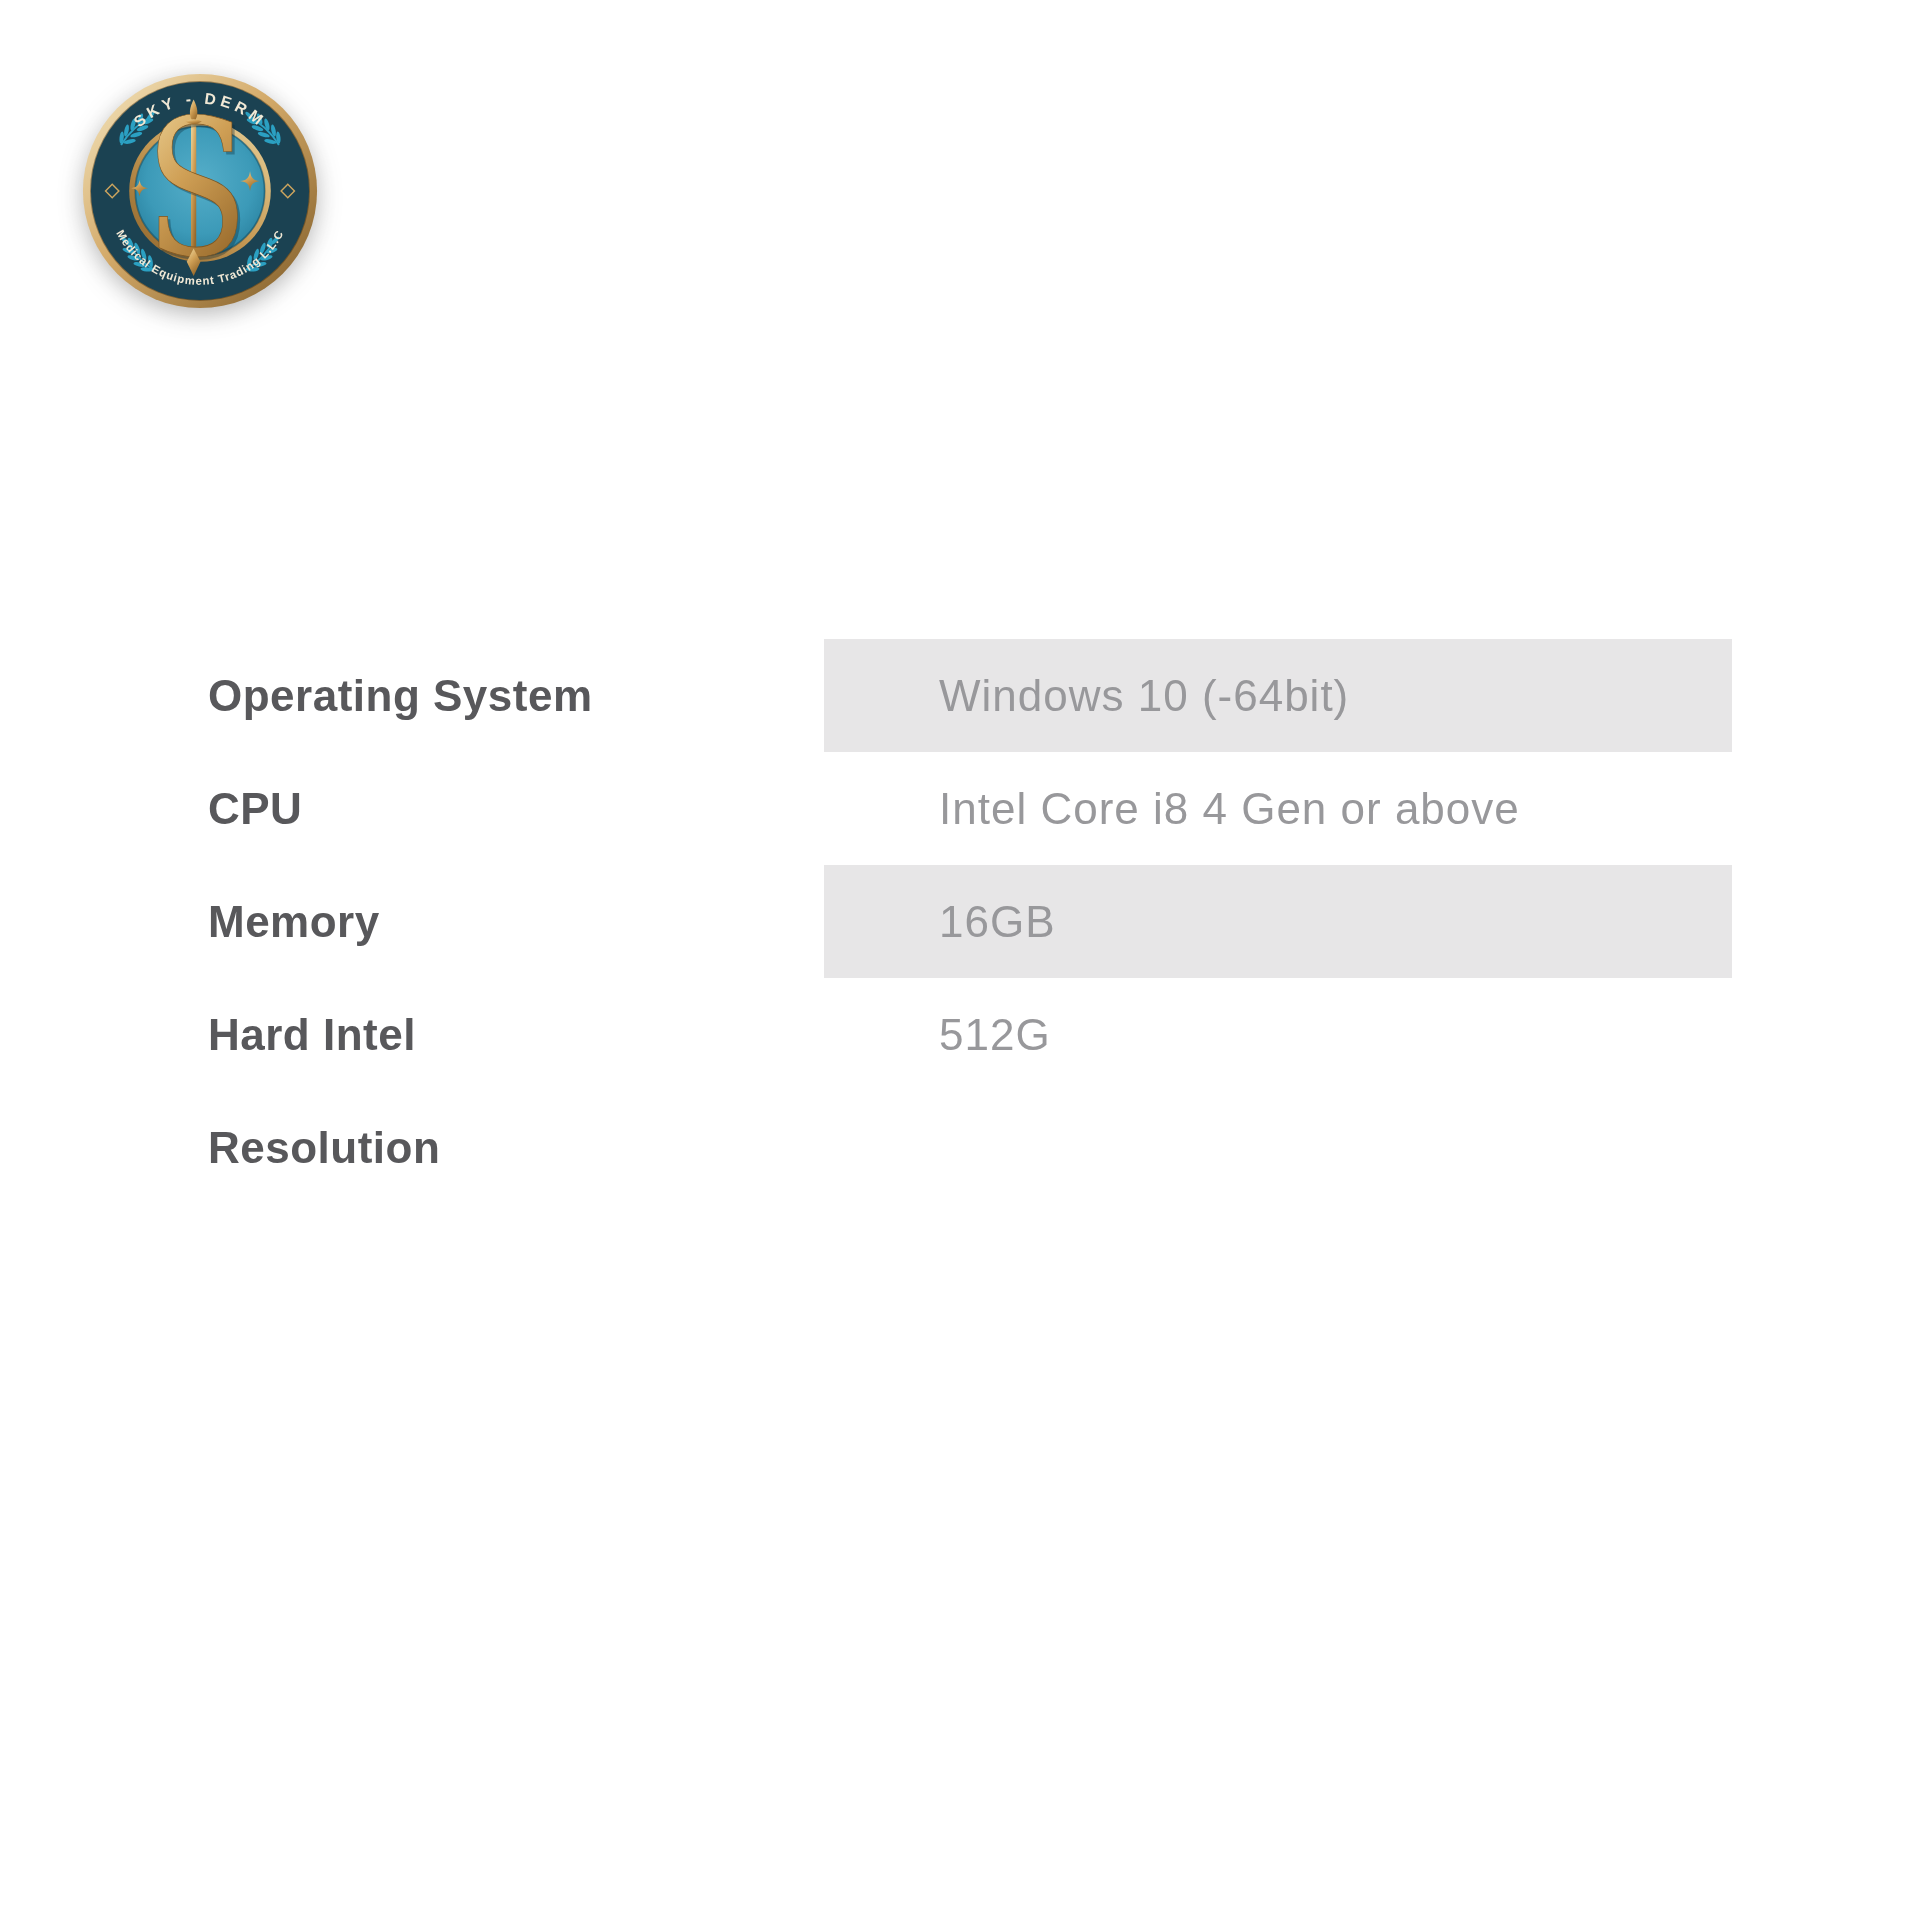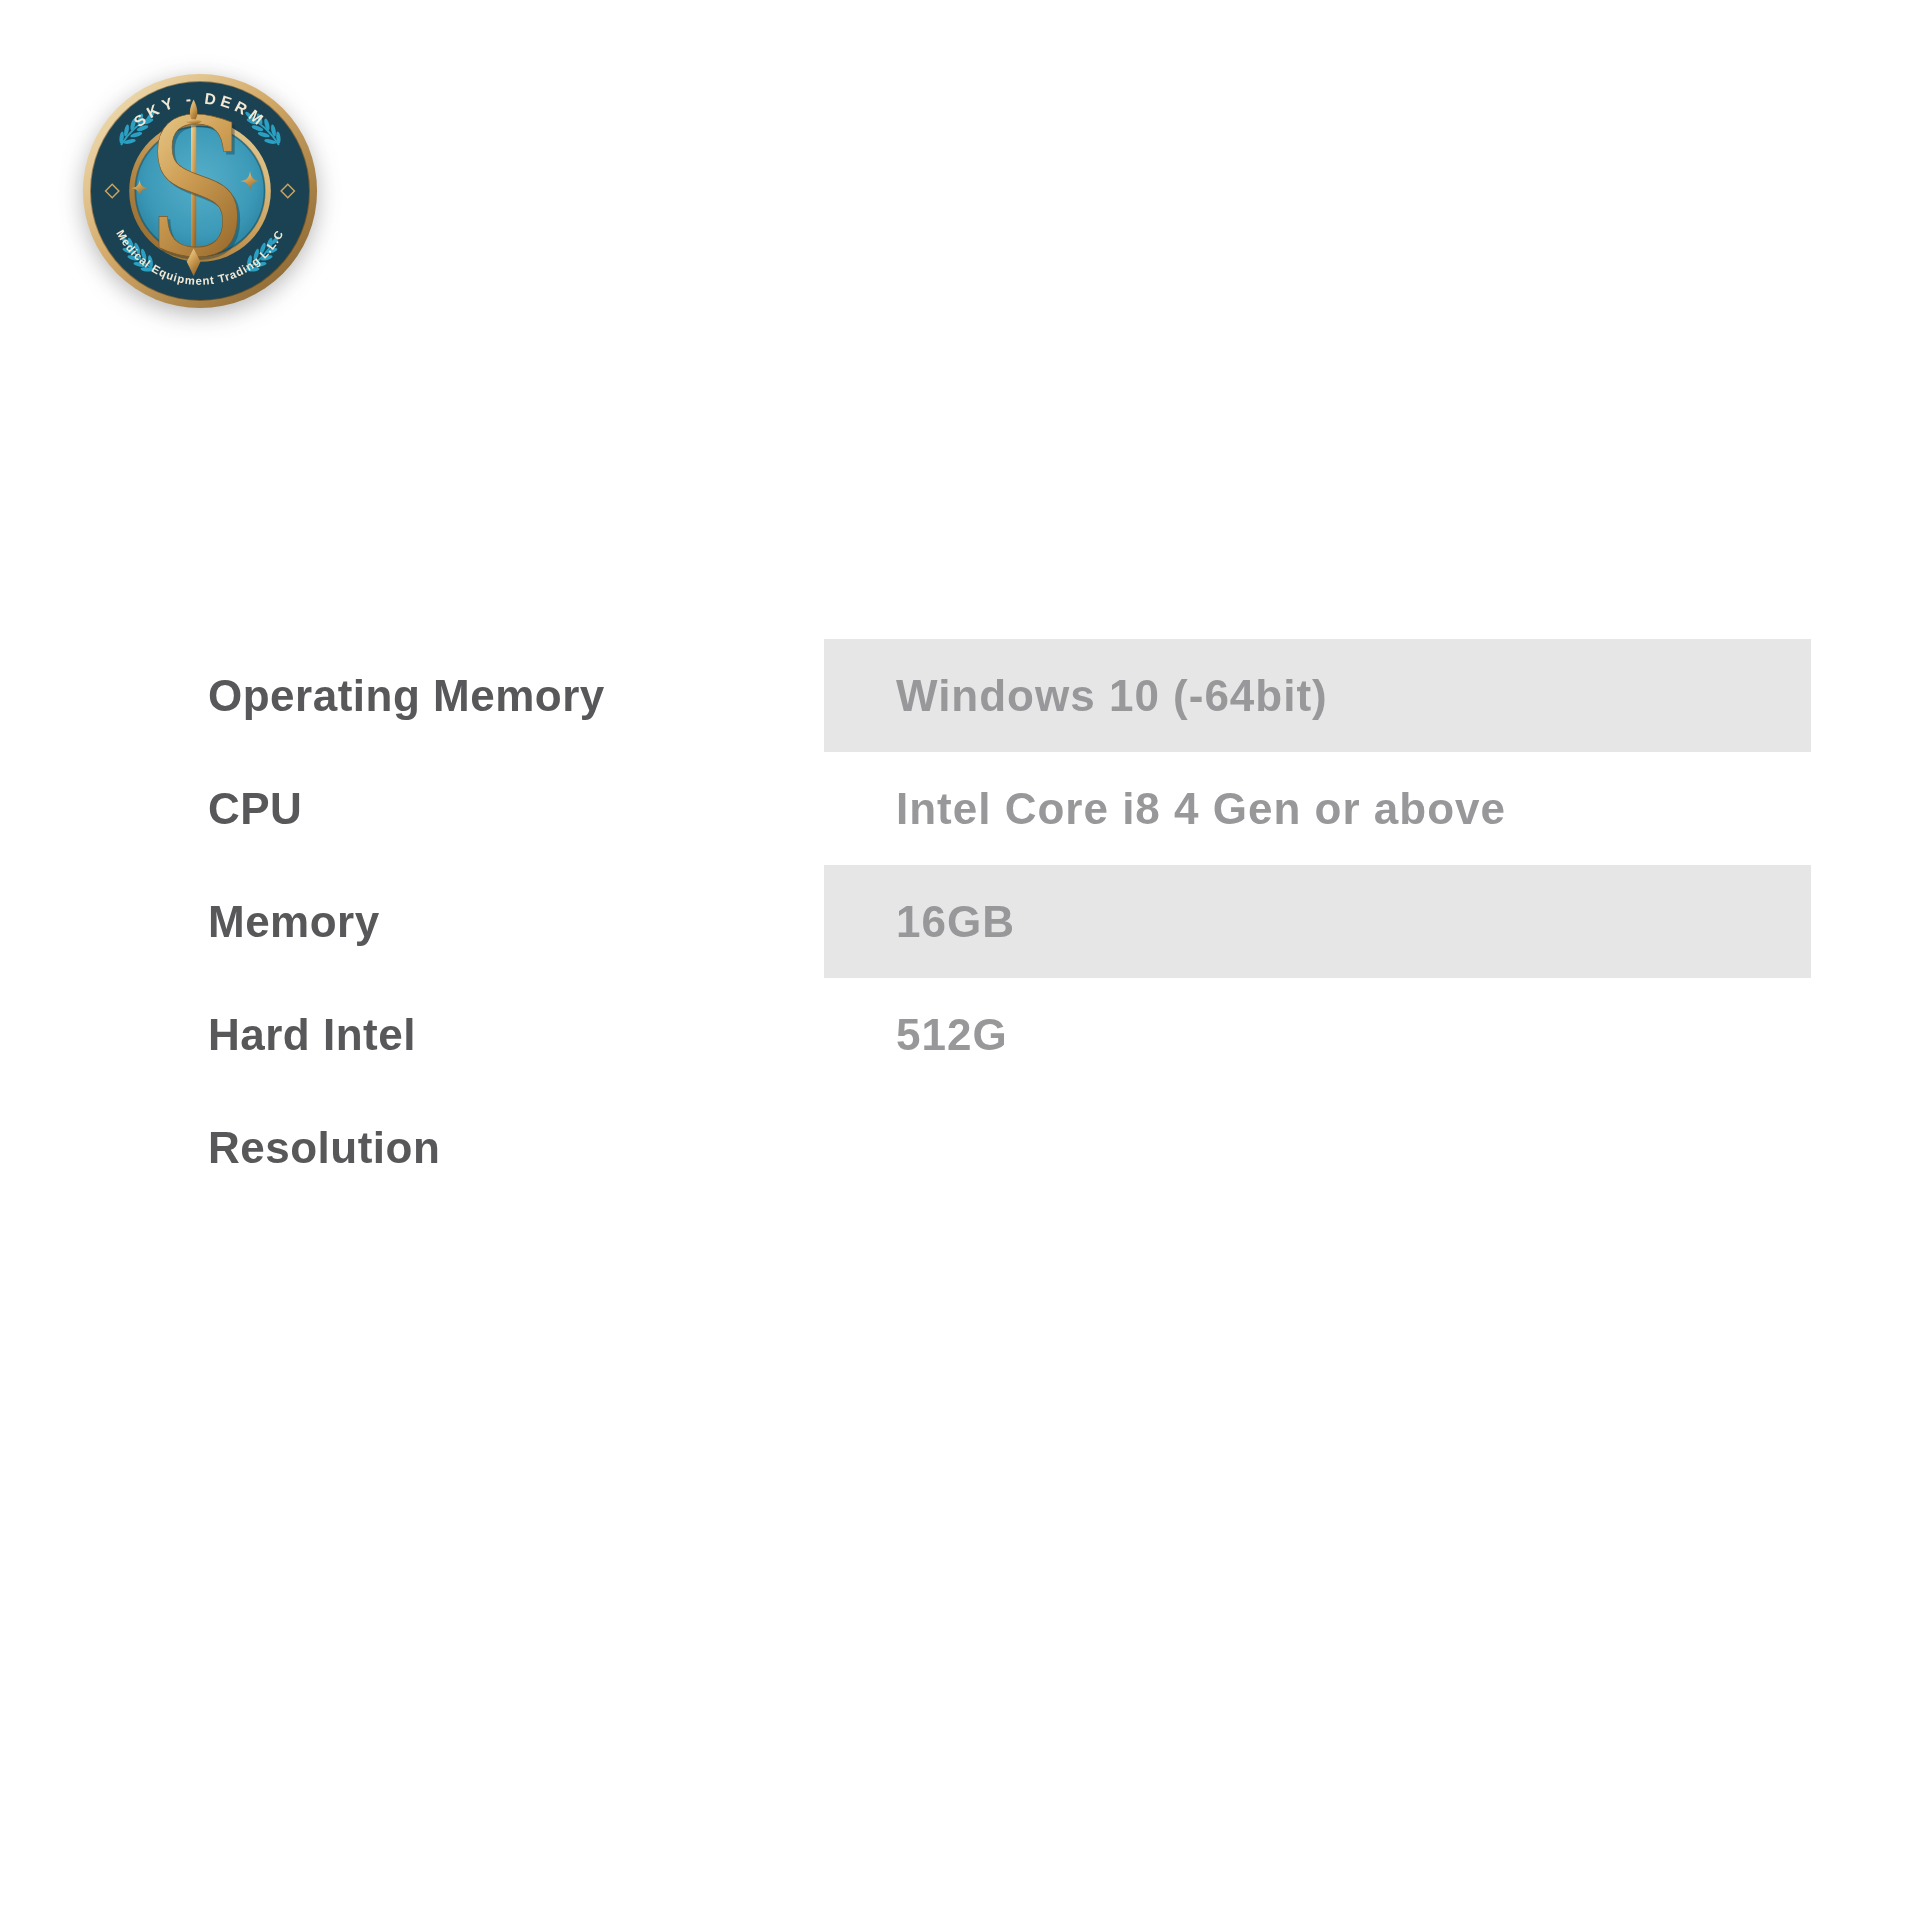--- a/index.html
+++ b/index.html
@@ -36,27 +36,27 @@
     box-sizing: border-box;
     padding-left: 208px;
     display: flex;
     align-items: center;
     font-size: 44px;
     font-weight: bold;
     letter-spacing: 0.5px;
     color: var(--label-color, #58585b);
   }
   .cell-value {
-    width: 987px;
+    width: 908px;
     box-sizing: border-box;
-    padding-left: 72px;
+    padding-left: 115px;
     display: flex;
     align-items: center;
     font-size: 44px;
-    font-weight: 700;
+    font-weight: 400;
     letter-spacing: 1px;
     color: var(--value-color, #98989b);
     white-space: pre;
   }
   .spec-row.shaded .cell-value {
     background: var(--shade-color, #e7e6e7);
   }
 </style>
 </head>
 <body style="background: rgb(255, 255, 255);">
@@ -136,21 +136,21 @@
     <text transform="translate(243 383) scale(0.8 1)" text-anchor="middle" font-family="DejaVu Serif, serif" font-size="400" fill="url(#gEmblem)" stroke="#7c5420" stroke-width="1.5">S</text>
     <g fill="url(#gEmblem)">
       <path d="M236.5,56 C245,74 249,88 236.5,106 C224,88 228,74 236.5,56 Z"></path>
       <path d="M219,103 Q236.5,93 254,103 Q236.5,114 219,103 Z"></path>
       <path d="M236.5,372 L251,400 L236.5,430 L222,400 Z"></path>
     </g>
   </svg>
 
   <div class="spec-table">
       <div class="spec-row shaded">
-      <div class="cell-label">Operating Memory</div>
+      <div class="cell-label">Operating System</div>
       <div class="cell-value">Windows 10 (-64bit)</div>
     </div>
       <div class="spec-row">
       <div class="cell-label">CPU</div>
       <div class="cell-value">Intel Core i8 4 Gen or above</div>
     </div>
       <div class="spec-row shaded">
       <div class="cell-label">Memory</div>
       <div class="cell-value">16GB</div>
     </div>

